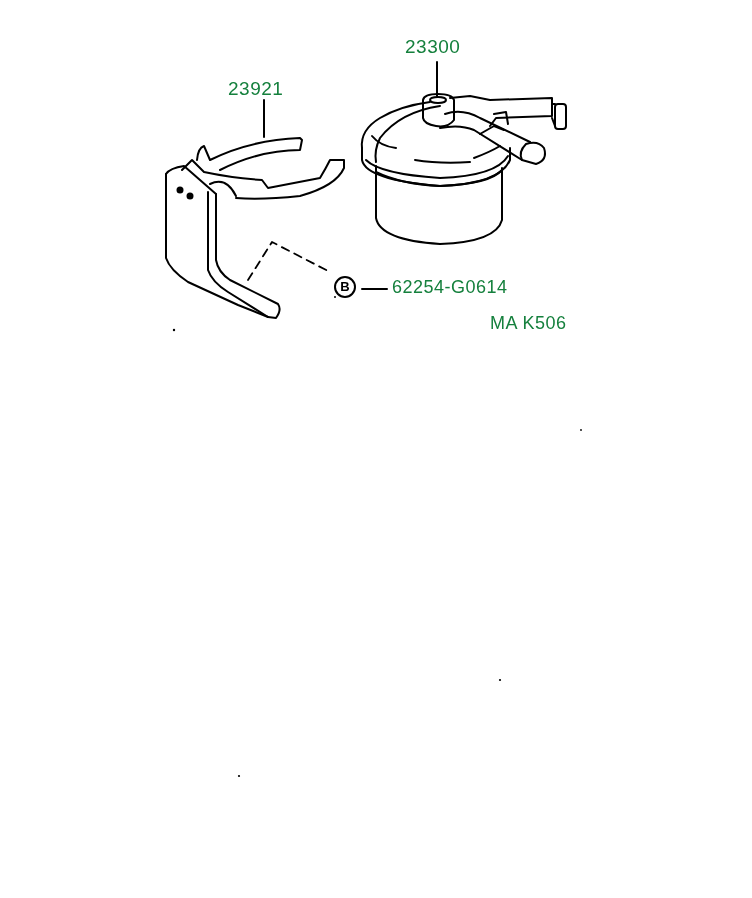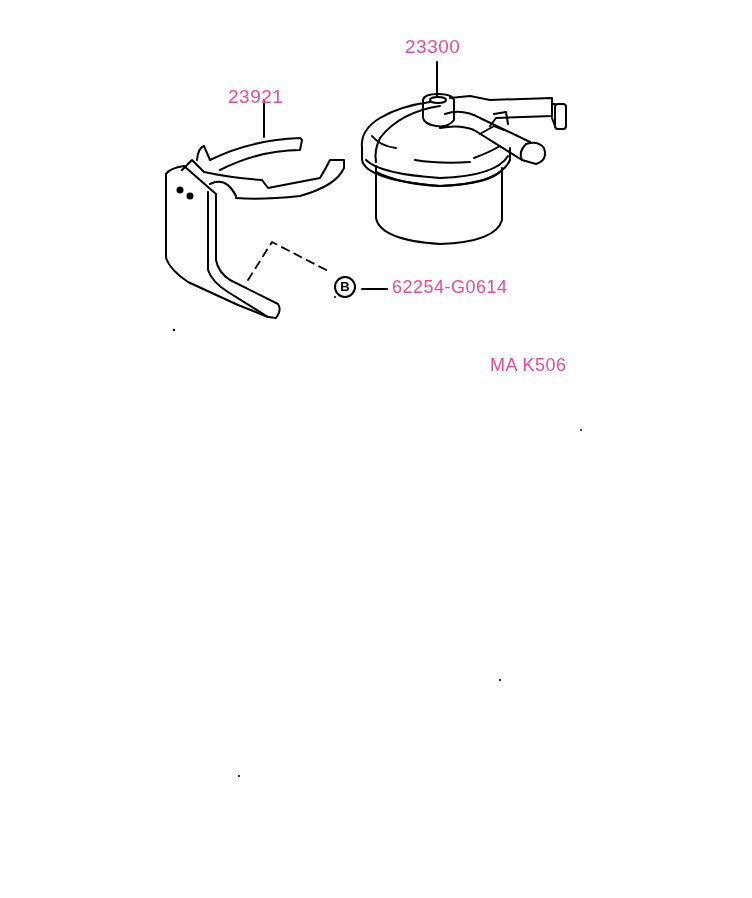--- a/index.html
+++ b/index.html
@@ -1,20 +1,20 @@
 <!DOCTYPE html>
 <html><head>
   <meta charset="utf-8">
   <style>
     html, body { margin: 0; padding: 0; background: #ffffff; }
     body { width: 752px; height: 898px; position: relative; overflow: hidden;
            font-family: "Liberation Sans", sans-serif; color: #000; }
     #canvas { position: absolute; left: 0; top: 0; width: 752px; height: 898px; }
     .label { position: absolute; font-family: "Liberation Sans", sans-serif; font-size: 19px;
-             color: #ec4899; letter-spacing: 0.5px; white-space: nowrap; }
+             color: #15803d; letter-spacing: 0.5px; white-space: nowrap; }
     .ref-circle { position: absolute; width: 18px; height: 18px; border: 2px solid #000; border-radius: 50%;
                   font-size: 13px; font-weight: bold; line-height: 18px; text-align: center; box-sizing: content-box; }
     svg path, svg line, svg ellipse, svg rect { fill: none; stroke: #000; stroke-width: 2; stroke-linejoin: round; stroke-linecap: round; }
     .dash { stroke-dasharray: 8 6; stroke-width: 1.8; }
     .dot { fill: #000; stroke: none; }
   </style>
 </head>
 <body>
 
 <div id="canvas">
@@ -68,17 +68,17 @@
 
       <circle class="dot" cx="174" cy="330" r="1.2"></circle>
       <circle class="dot" cx="335" cy="297" r="1"></circle>
       <circle class="dot" cx="581" cy="430" r="0.9"></circle>
       <circle class="dot" cx="500" cy="680" r="1.1"></circle>
       <circle class="dot" cx="239" cy="776" r="1.1"></circle>
     </g>
   </svg>
 
   <div class="label" style="left:405px; top:36px;">23300</div>
-  <div class="label" style="left:228px; top:86px;">23921</div>
+  <div class="label" style="left:228px; top:78px;">23921</div>
   <div class="ref-circle" style="left:334px; top:276px;">B</div>
   <div class="label" style="left:392px; top:277px; font-size:18px;">62254-G0614</div>
-  <div class="label" style="left:490px; top:313px; font-size:18px;margin-top:42px;">MA K506</div>
+  <div class="label" style="left:490px; top:313px; font-size:18px;">MA K506</div>
 </div>
 
 </body></html>

